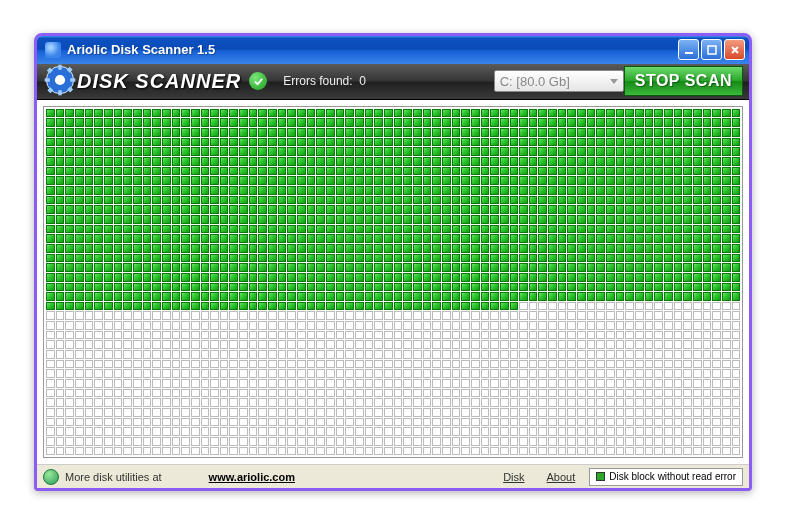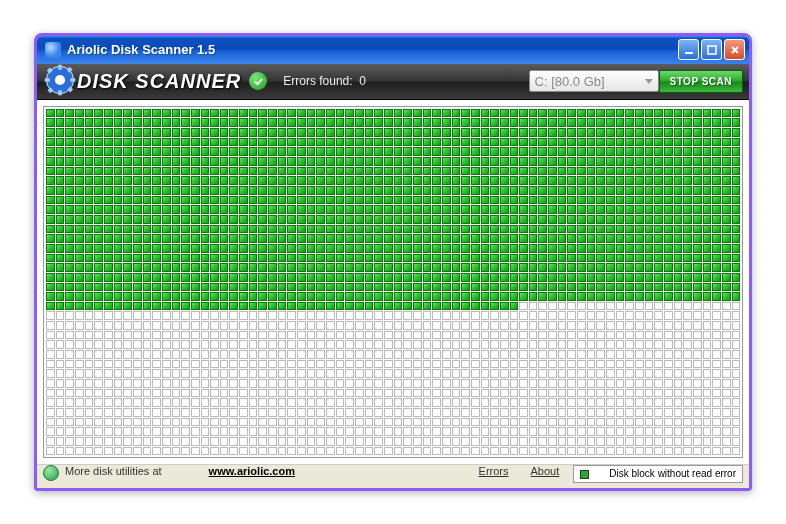--- a/index.html
+++ b/index.html
@@ -14,34 +14,34 @@
 .tb-close { background: linear-gradient(to bottom, #f49a7e, #d84a2a); }
 .tb-btn svg { width: 12px; height: 12px; }
 .toolbar { background: linear-gradient(to bottom, #5b5b5b 0%, #353535 48%, #1f1f1f 52%, #3a3a3a 100%); height: 36px; display: flex; align-items: center; padding: 0 6px; border-bottom: 1px solid #000; }
 .gear-icon svg { width: 34px; height: 34px; }
 .app-title { color: #fff; font-weight: bold; font-size: 20px; letter-spacing: 1px; font-style: italic; text-shadow: 1px 1px 2px #000; }
 .status-icon { width: 18px; height: 18px; border-radius: 50%; background: radial-gradient(circle at 35% 30%, #7ae67a, #1a9e1a); display: flex; align-items: center; justify-content: center; margin-left: 8px; }
 .status-icon svg { width: 11px; height: 11px; }
 .errors-text { color: #eee; font-size: 12px; margin-left: 16px; flex: 1; }
 .drive-select { width: 130px; height: 22px; background: linear-gradient(to bottom,#fff,#e5e5e5); border: 1px solid #888; font-size: 13px; padding: 0 18px 0 5px; color: #888; position: relative; border-radius: 2px; display: flex; align-items: center; }
 .drive-select::after { content: ""; position: absolute; right: 5px; top: 8px; border-left: 4px solid transparent; border-right: 4px solid transparent; border-top: 5px solid #999; }
-.stop-btn { background: linear-gradient(to bottom, #6cd96c 0%, #2aa82a 48%, #168a16 52%, #3cb83c 100%); color: #fff; font-weight: bold; font-size: 10px; border: 1px solid #0a5a0a; padding: 5px 10px; cursor: pointer; text-shadow: 1px 1px 1px rgba(0,0,0,0.4); letter-spacing: 0.5px; }
+.stop-btn { background: linear-gradient(to bottom, #6cd96c 0%, #2aa82a 48%, #168a16 52%, #3cb83c 100%); color: #fff; font-weight: bold; font-size: 16px; border: 1px solid #0a5a0a; padding: 5px 10px; cursor: pointer; text-shadow: 1px 1px 1px rgba(0,0,0,0.4); letter-spacing: 0.5px; }
 .grid-area { background: #fff; padding: 6px; }
 .grid { display: grid; grid-template-columns: repeat(72, 1fr); gap: 1px; background: #fff; border: 1px solid #999; padding: 2px; }
 .cell { width: 100%; aspect-ratio: 1; }
 .cell-green { background: linear-gradient(to bottom right, #67e667 0%, #33c833 40%, #0d9e0d 100%); border: 1px solid #0a7a0a; }
 .cell-empty { background: #fff; border: 1px solid #bbb; }
-.statusbar { display: flex; align-items: flex-start; height: 24px; padding: 0 6px; background: #ece9d8; border-top: 1px solid #ccc; font-size: 11px; gap: 6px; }
+.statusbar { display: flex; align-items: center; height: 24px; padding: 0 6px; background: #ece9d8; border-top: 1px solid #ccc; font-size: 11px; gap: 6px; }
 .globe-icon { width: 16px; height: 16px; border-radius: 50%; background: radial-gradient(circle at 35% 30%, #9be89b, #2a9e5a); border: 1px solid #1a7a3a; }
 .status-text { color: #333; }
 .status-link { color: #000; font-weight: bold; text-decoration: underline; cursor: pointer; margin-left: 41px; }
 .status-spacer { flex: 1; }
 .status-link2 { color: #333; text-decoration: underline; cursor: pointer; margin: 0 8px; }
 .legend { border: 1px solid #999; background: #fff; padding: 2px 6px; font-size: 10px; line-height: 12px; }
-.legend-row { display: flex; align-items: center; gap: 20px; }
+.legend-row { display: flex; align-items: center; gap: 4px; }
 .legend-sq { width: 9px; height: 9px; border: 1px solid #333; }
 .sq-green { background: #2aa82a; }
 .sq-red { background: #d84a2a; }
 </style>
 </head>
 <body>
 
 <div class="window">
   <div class="titlebar">
     <div class="titlebar-icon"></div>
@@ -2692,21 +2692,21 @@
         <div class="cell cell-empty"></div>
         <div class="cell cell-empty"></div>
       </div>
   </div>
 
   <div class="statusbar">
     <div class="globe-icon"></div>
     <span class="status-text">More disk utilities at</span>
     <span class="status-link">www.ariolic.com</span>
     <div class="status-spacer"></div>
-    <span class="status-link2">Errors</span>
+    <span class="status-link2">Disk</span>
     <span class="status-link2">About</span>
     <div class="legend">
       <div class="legend-row">
         <div class="legend-sq sq-green"></div>
         <span>Disk block without read error</span>
       </div>
     </div>
   </div>
 </div>
 

